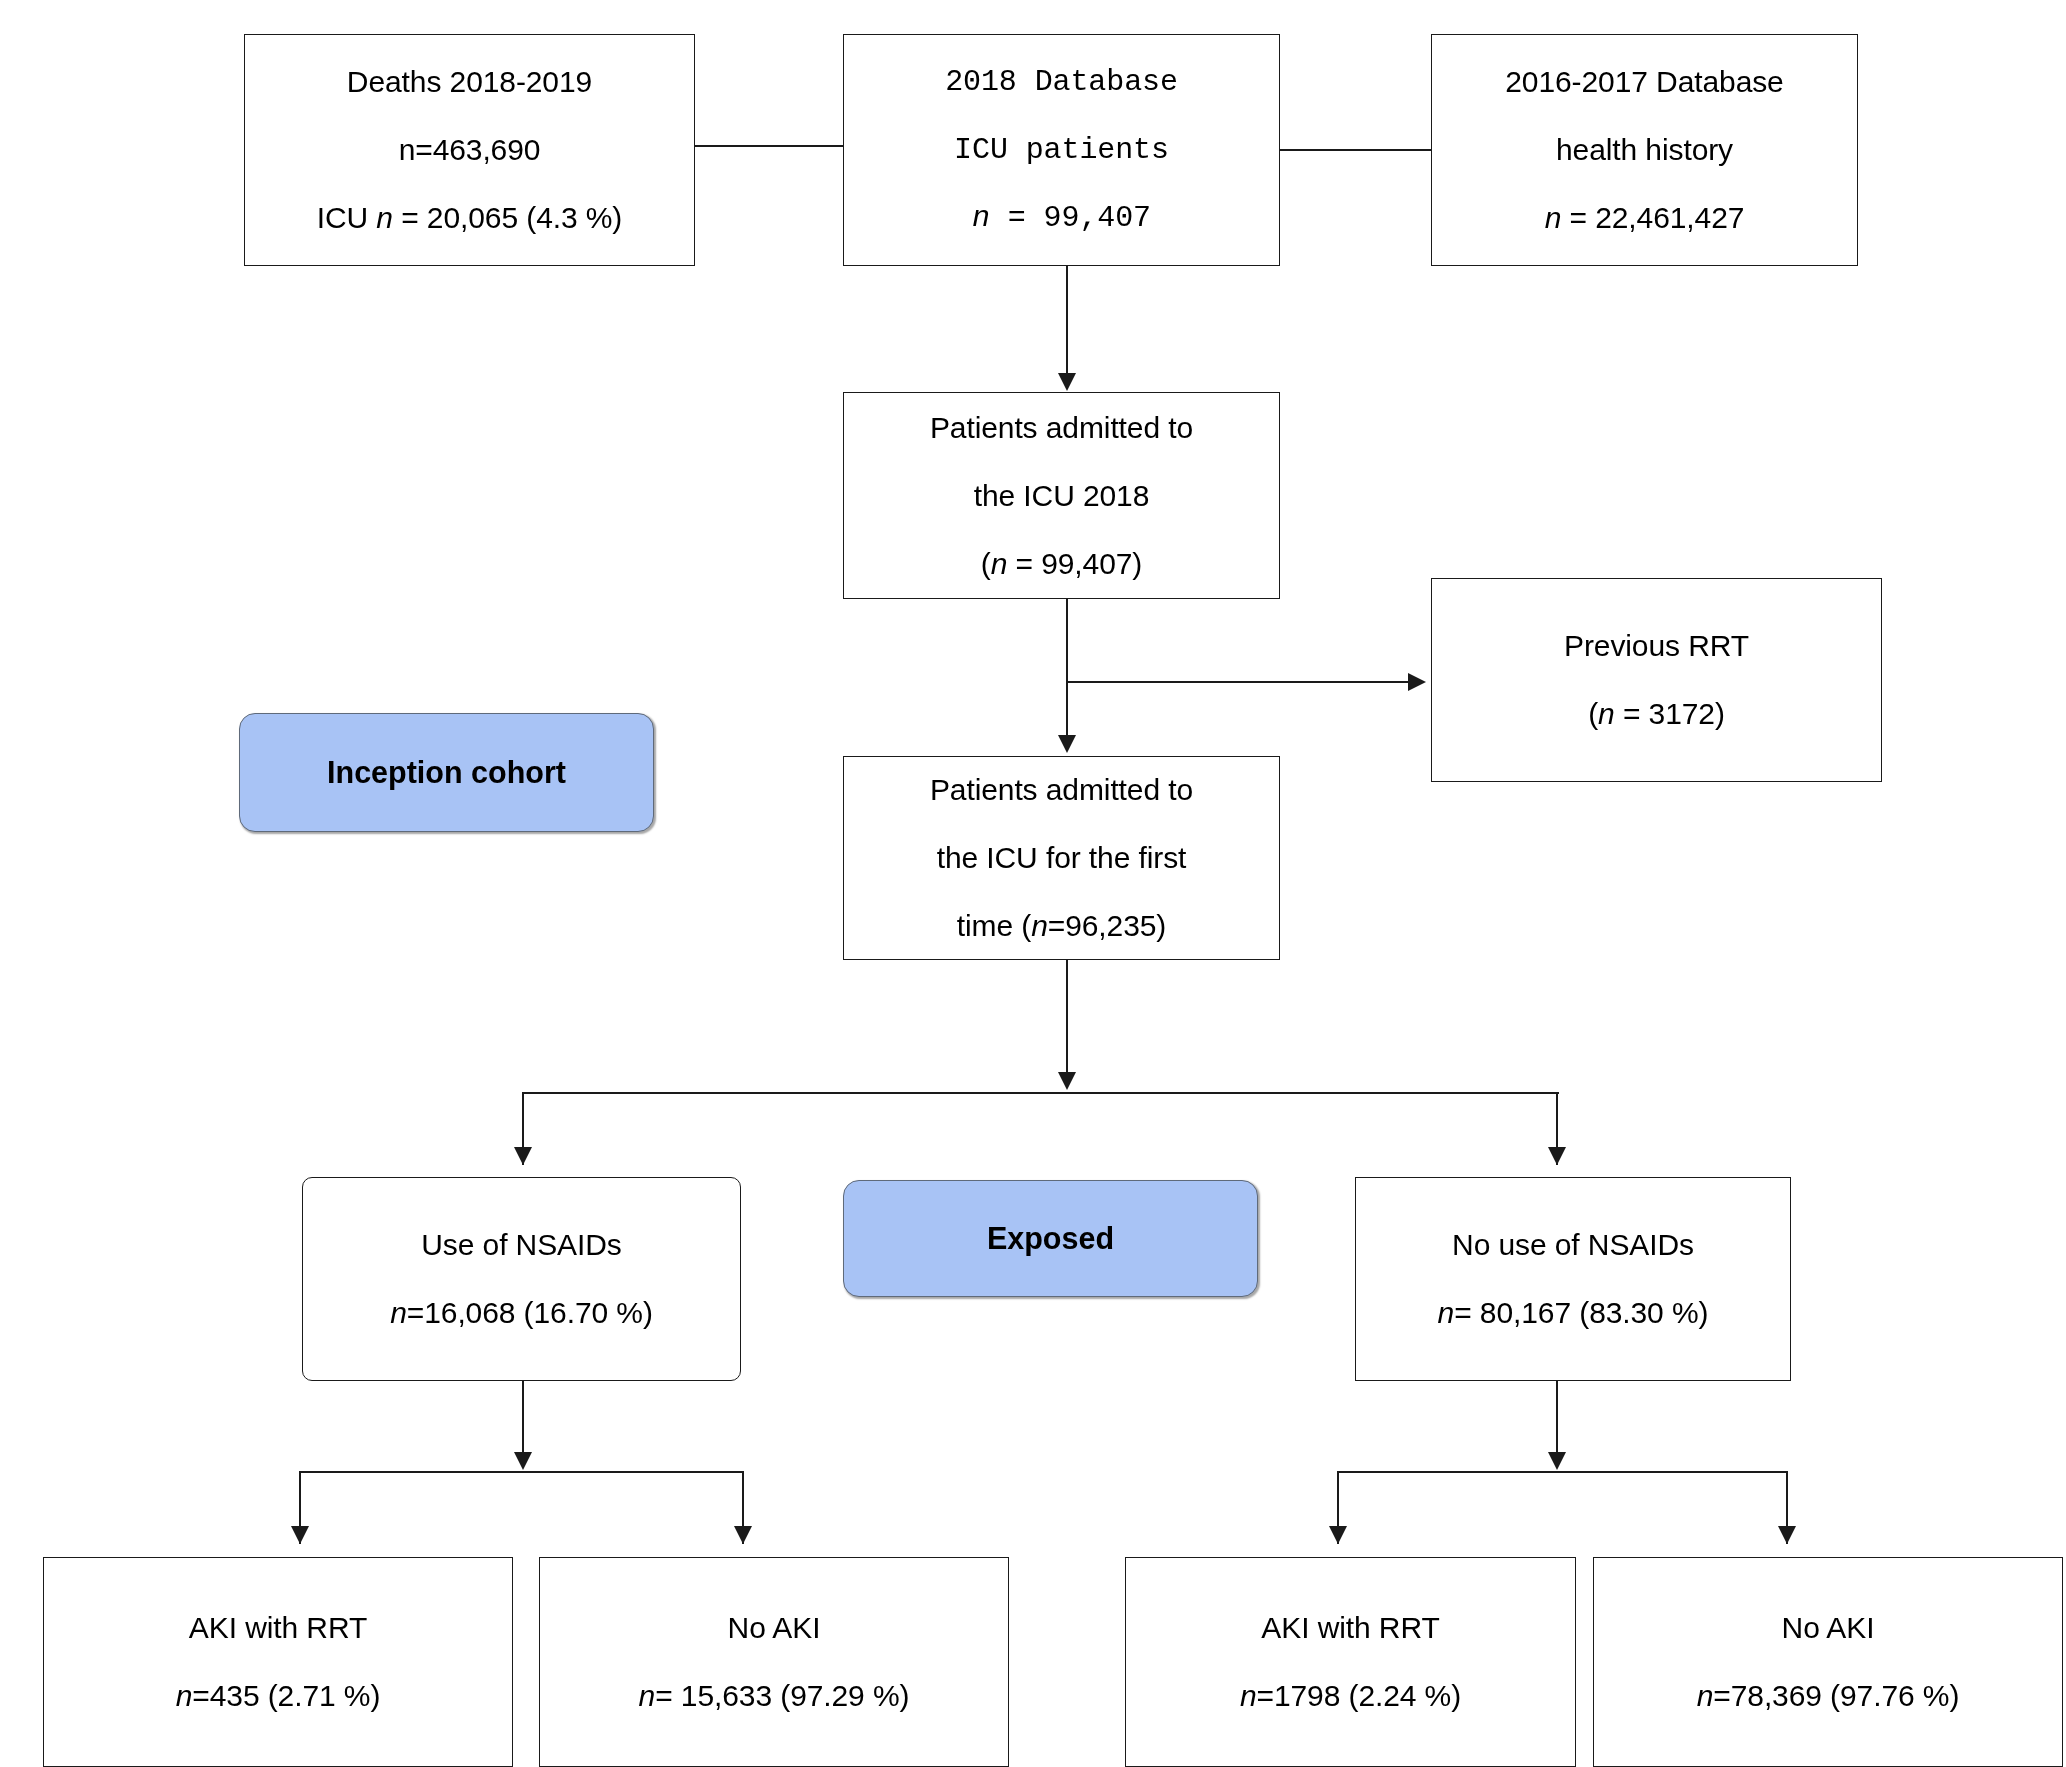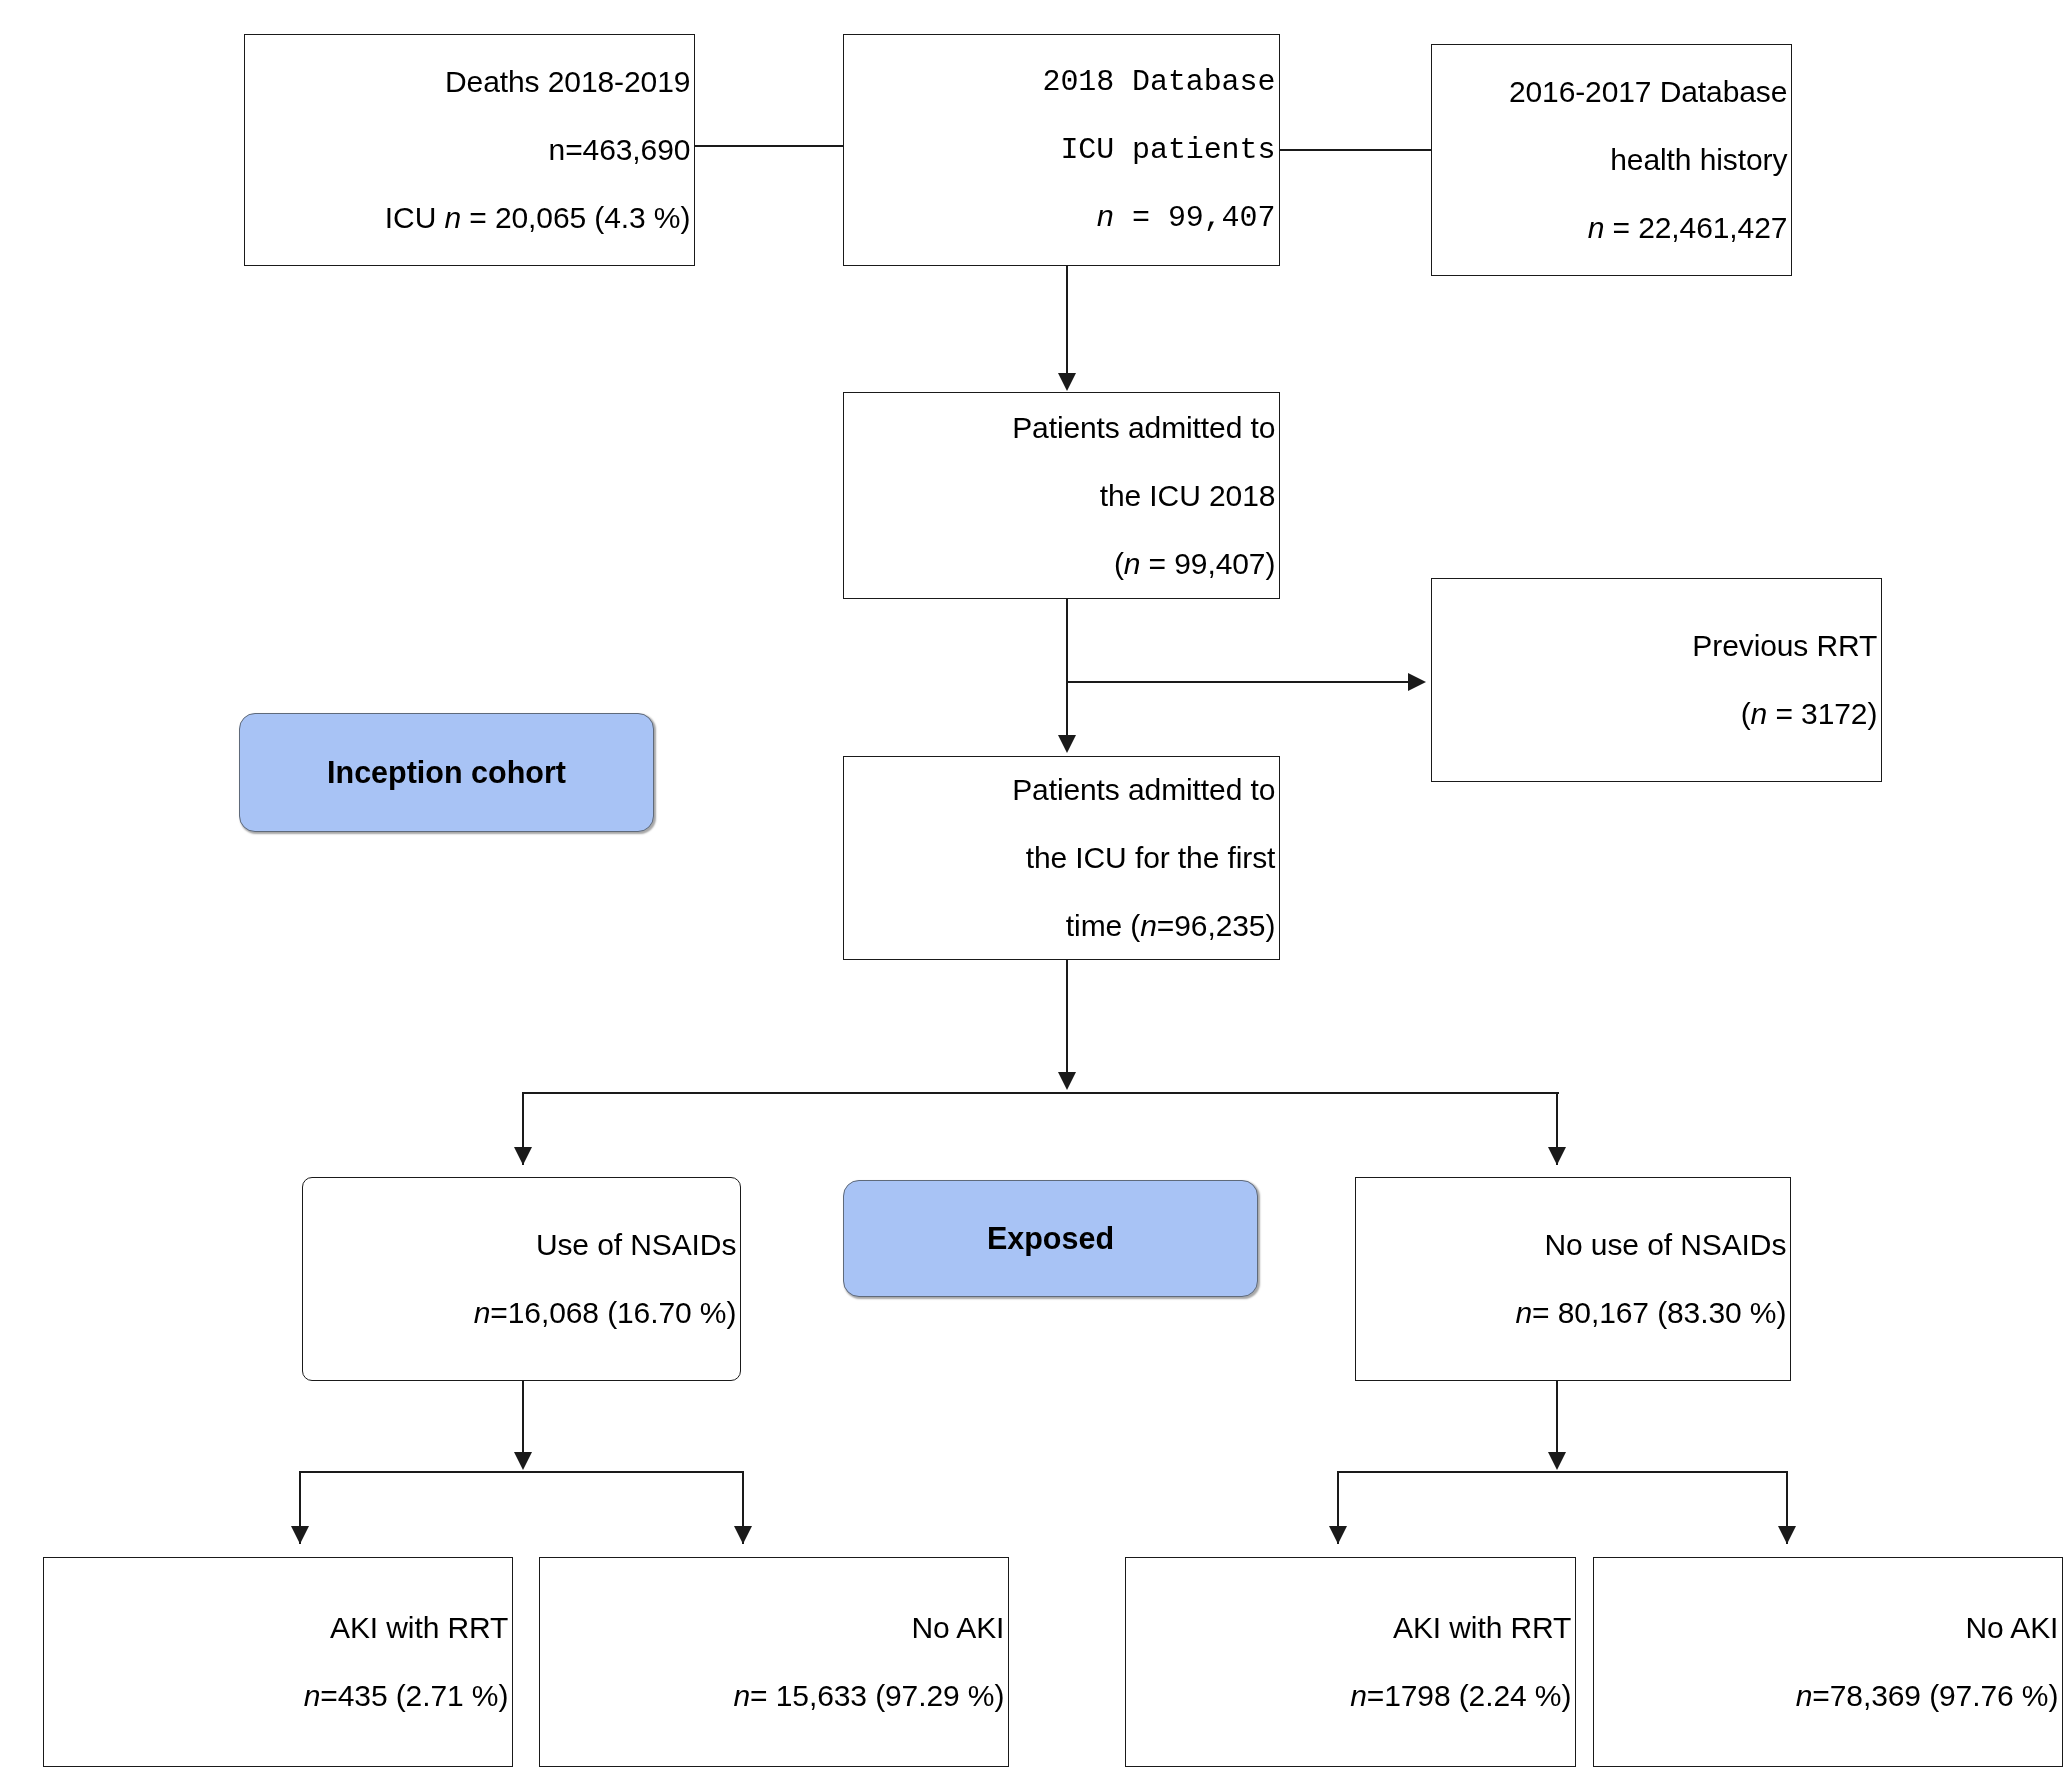--- a/index.html
+++ b/index.html
@@ -15,21 +15,21 @@
     overflow:hidden;
   }
   
   .node{
     position:absolute;
     box-sizing:border-box;
     background:#ffffff;
     border:1.8px solid #1a1a1a;
     display:flex;
     flex-direction:column;
-    align-items:flex-end;
+    align-items:center;
     justify-content:center;
     text-align:center;
     font-size:30px;
     line-height:1.0;
     letter-spacing:-0.1px;
   }
   .node .ln{
     display:block;
     white-space:nowrap;
     padding:0 3.7px;
@@ -115,21 +115,21 @@
     <span class="ln">n=463,690</span>
     <span class="ln"><span>ICU </span><span class="it">n</span><span> = 20,065 (4.3 %)</span></span>
   </div>
 
   <div class="node" style="left:843px;top:34px;width:437px;height:232px;font-family:Liberation Mono, monospace;">
     <span class="ln">2018 Database</span>
     <span class="ln">ICU patients</span>
     <span class="ln"><span class="it">n</span><span> = 99,407</span></span>
   </div>
 
-  <div class="node" style="left:1431px;top:44px;width:361px;height:232px;">
+  <div class="node" style="left:1431px;top:34px;width:427px;height:232px;">
     <span class="ln">2016-2017 Database</span>
     <span class="ln">health history</span>
     <span class="ln"><span class="it">n</span><span> = 22,461,427</span></span>
   </div>
 
   <div class="node" style="left:843px;top:392px;width:437px;height:207px;">
     <span class="ln">Patients admitted to</span>
     <span class="ln">the ICU  2018</span>
     <span class="ln"><span>(</span><span class="it">n</span><span>  = 99,407)</span></span>
   </div>

